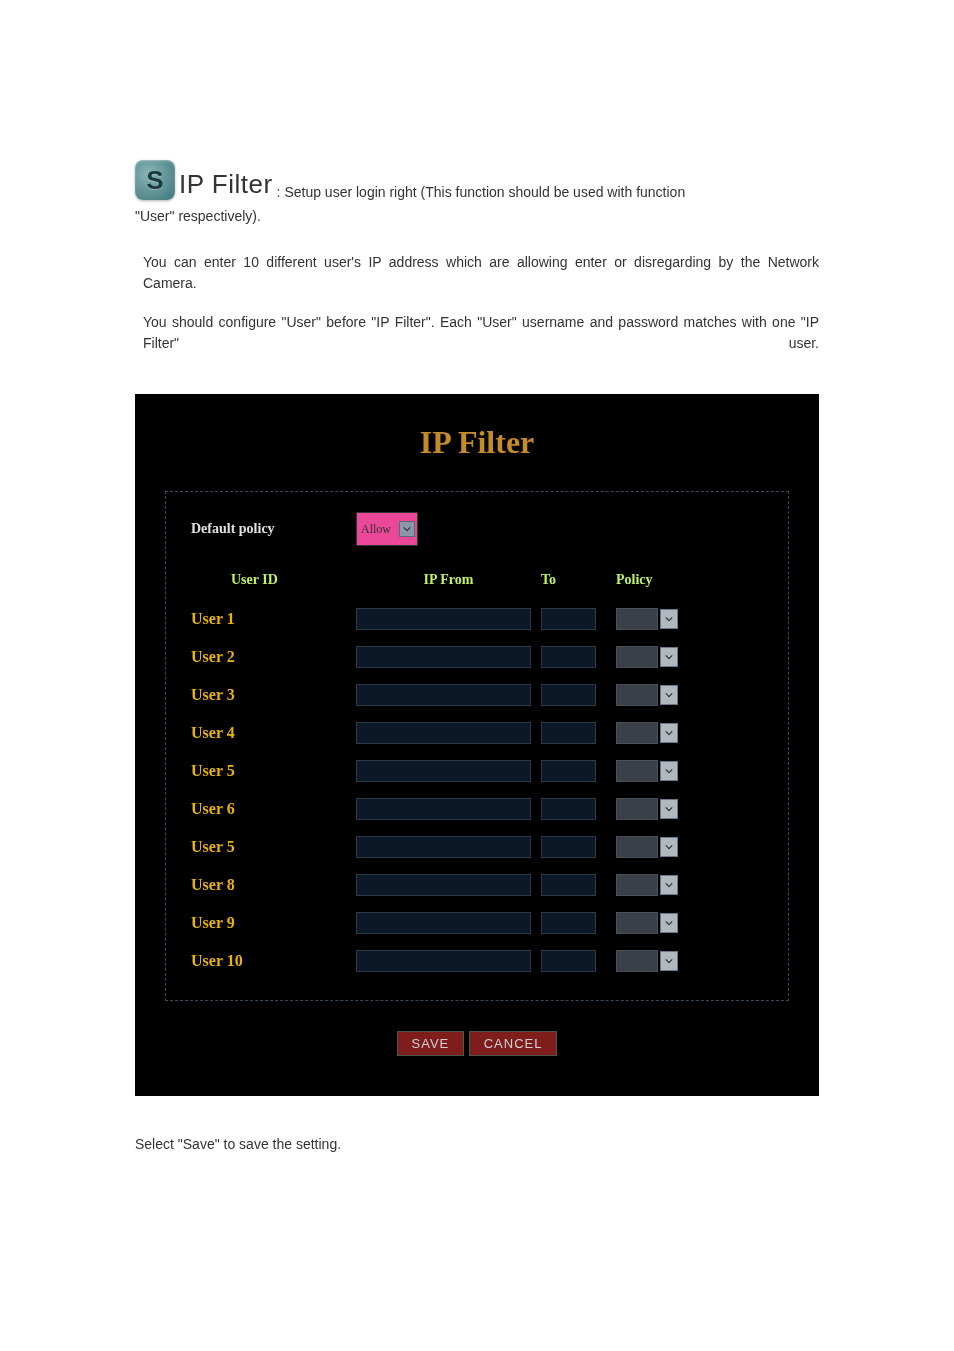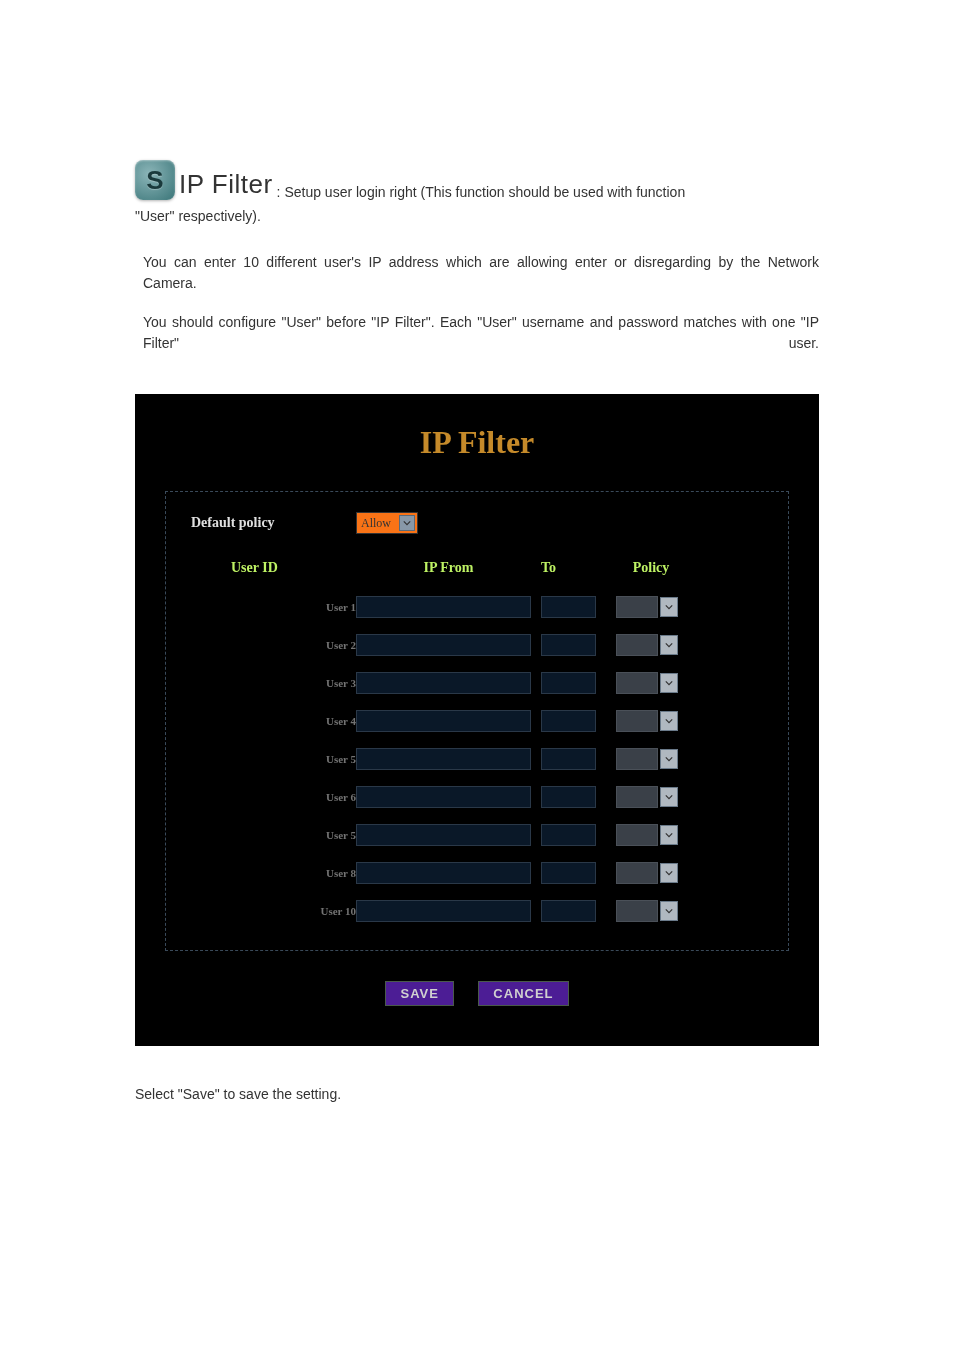--- a/index.html
+++ b/index.html
@@ -83,25 +83,25 @@
       align-items: center;
       margin-bottom: 20px;
     }
     .default-policy-label {
       color: #e0e0e0;
       font-weight: bold;
       font-size: 14px;
       width: 165px;
     }
     .select-box {
-      background: #f97316;
+      background: #ec4899;
       border: 1px solid #333;
       height: 22px;
       font-size: 12px;
-      padding: 4px 2px;
+      padding: 16px 2px;
       display: inline-flex;
       align-items: center;
     }
     .select-box-text {
       padding: 0 4px 0 2px;
     }
     .select-arrow {
       background: #8898a8;
       border: 1px solid #5a6a7a;
       width: 16px;
@@ -131,33 +131,32 @@
     .col-ipfrom {
       width: 185px;
       text-align: center;
     }
     .col-to {
       width: 75px;
       text-align: left;
     }
     .col-policy {
       width: 70px;
-      text-align: center;
+      text-align: left;
     }
     .user-row {
       display: flex;
       align-items: center;
       padding: 8px 0;
     }
     .user-label {
-      color: #737373;
-      font-weight: bold;
-      font-size: 11px;
+      color: #eab308;
+      font-weight: bold;
+      font-size: 16px;
       width: 165px;
-      text-align: right;
     }
     .input-ipfrom {
       width: 175px;
       height: 22px;
       background: #0a1828;
       border: 1px solid #2a3848;
       margin-right: 10px;
     }
     .input-to {
       width: 55px;
@@ -184,29 +183,28 @@
       height: 20px;
       display: inline-flex;
       align-items: center;
       justify-content: center;
     }
     .button-row {
       text-align: center;
       margin-top: 30px;
     }
     .panel-button {
-      background: #4c1d95;
+      background: #7f1d1d;
       border: 1px solid #4a5a4a;
       color: #d0d0d0;
       font-size: 13px;
       padding: 4px 14px;
-      margin: 0 10px;
+      margin: 0 0;
       letter-spacing: 1px;
       cursor: pointer;
-      font-weight: bold;
     }
     .closing-text {
       font-size: 14px;
       margin-top: 10px;
     }
     .justify-wide {
       text-align: justify;
       text-align-last: justify;
     }
   </style>
@@ -353,20 +351,33 @@
       <div class="policy-select">
         <div class="policy-select-box"></div>
         <span class="policy-arrow">
             <svg viewBox="0 0 10 6" width="8" height="6">
               <path d="M1 1 L5 5 L9 1" fill="none" stroke="#333" stroke-width="1.5"></path>
             </svg>
           </span>
       </div>
     </div>
 
+    <div class="user-row">
+      <div class="user-label">User 9</div>
+      <div class="input-ipfrom"></div>
+      <div class="input-to"></div>
+      <div class="policy-select">
+        <div class="policy-select-box"></div>
+        <span class="policy-arrow">
+            <svg viewBox="0 0 10 6" width="8" height="6">
+              <path d="M1 1 L5 5 L9 1" fill="none" stroke="#333" stroke-width="1.5"></path>
+            </svg>
+          </span>
+      </div>
+    </div>
 
     <div class="user-row">
       <div class="user-label">User 10</div>
       <div class="input-ipfrom"></div>
       <div class="input-to"></div>
       <div class="policy-select">
         <div class="policy-select-box"></div>
         <span class="policy-arrow">
             <svg viewBox="0 0 10 6" width="8" height="6">
               <path d="M1 1 L5 5 L9 1" fill="none" stroke="#333" stroke-width="1.5"></path>

